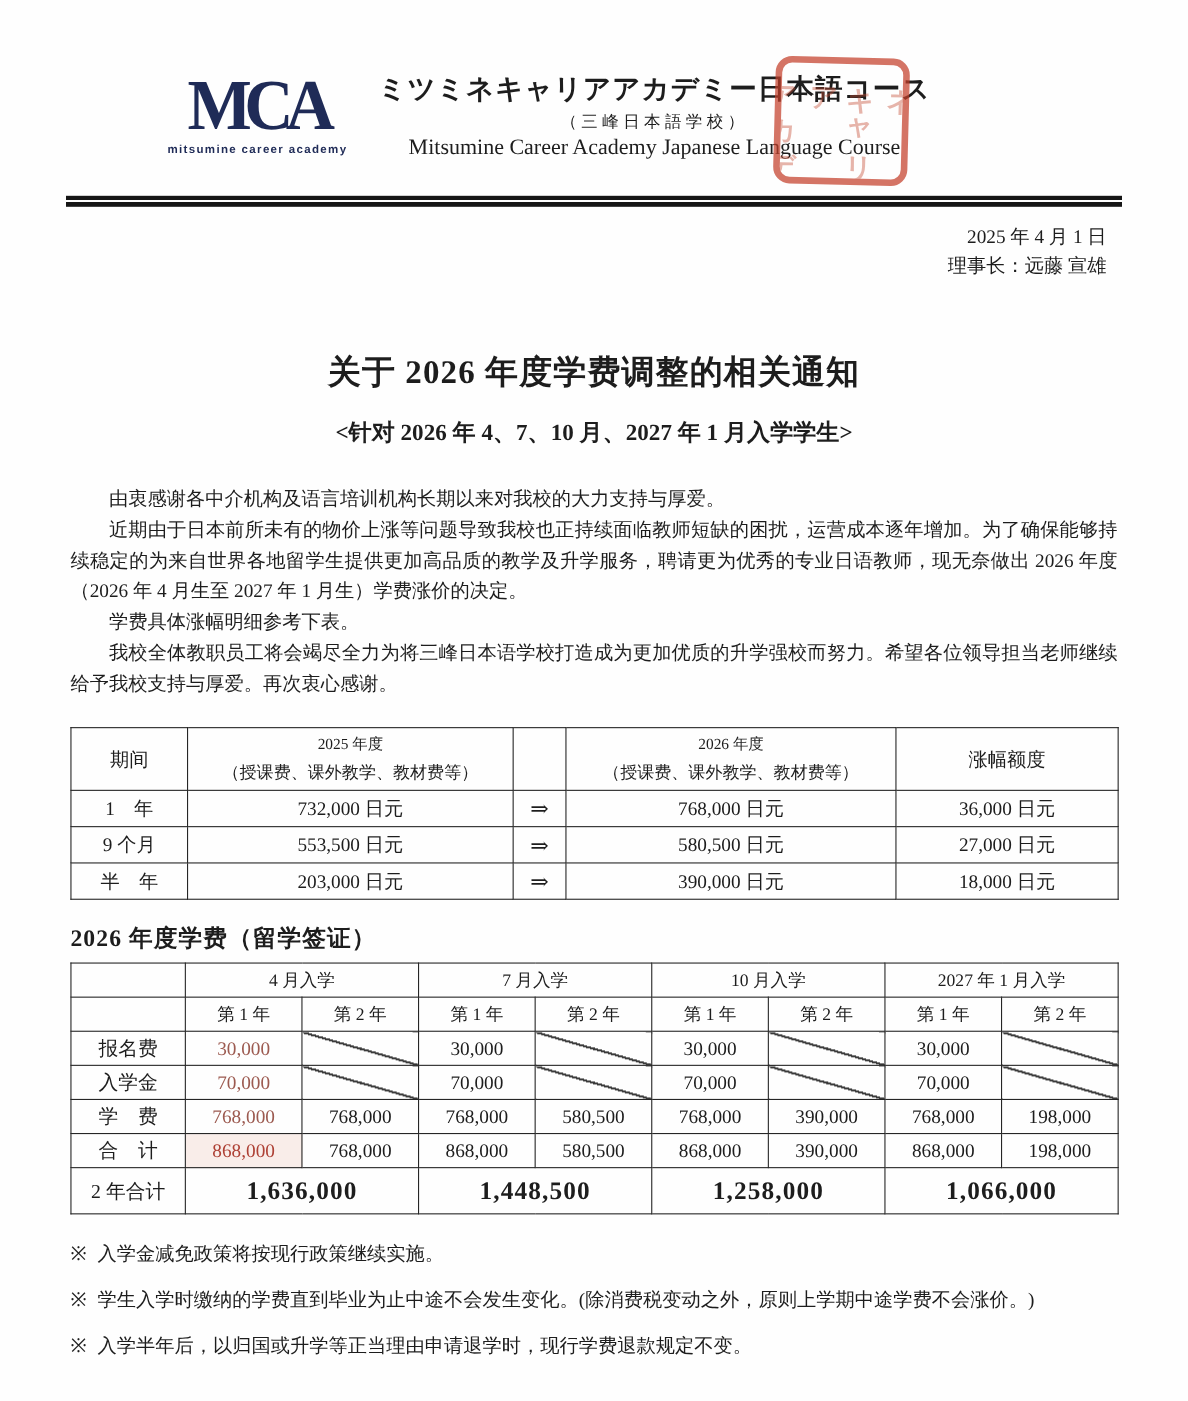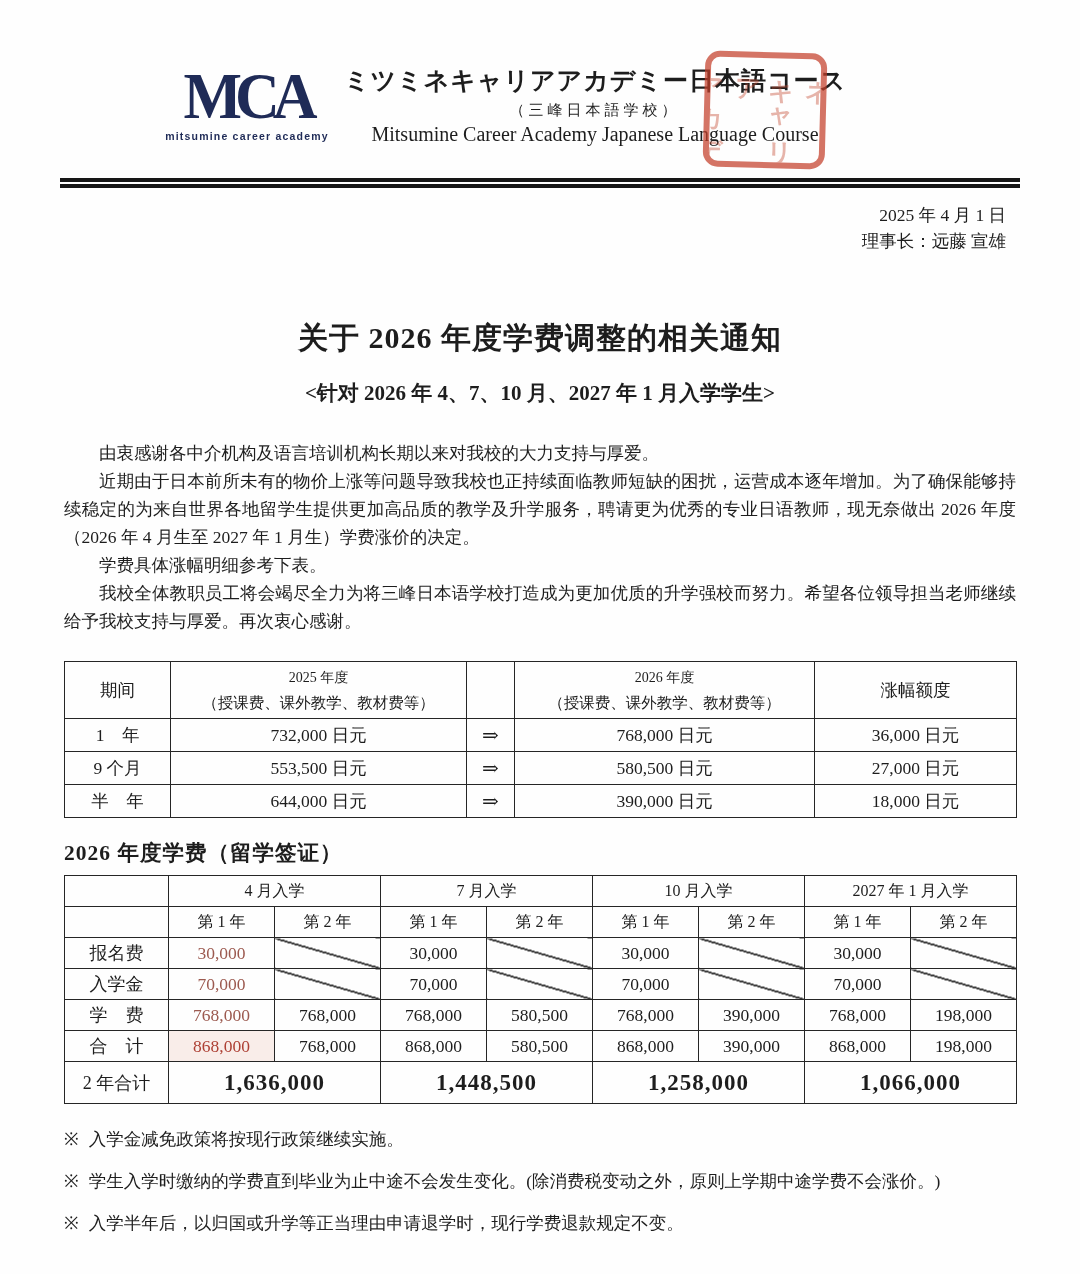--- a/index.html
+++ b/index.html
@@ -4,21 +4,21 @@
 <style>
   * { margin:0; padding:0; box-sizing:border-box; }
   html,body { background:#e8e8e8; }
   .page {
     position:relative; width:1080px; height:1274px; margin:0 auto;
     background:#fefefe; color:#1d1d1d; overflow:hidden;
     font-family:"Liberation Serif","DejaVu Serif",serif;
   }
   
   .letterhead { position:relative; margin:64px 62px 0; height:108px; }
-  .logo { position:absolute; left:85px; top:2px; width:200px; text-align:center; color:#1f2b57; }
+  .logo { position:absolute; left:72px; top:2px; width:200px; text-align:center; color:#1f2b57; }
   .logo-mark {
     font-family:"Liberation Serif",serif; font-weight:bold; font-size:62px;
     letter-spacing:-7px; line-height:60px; transform:scaleY(1.05); display:block;
   }
   .logo-caption {
     font-family:"Liberation Sans",sans-serif; font-size:10.5px; font-weight:bold;
     letter-spacing:1.2px; display:block; margin-top:4px;
   }
   .head-titles { position:absolute; left:280px; right:170px; top:0; text-align:center; }
   .ht-ja { font-family:"Liberation Sans","DejaVu Sans",sans-serif; font-weight:bold; font-size:25px; letter-spacing:1px; }
@@ -144,21 +144,21 @@
     </tr>
     <tr>
       <td>9 个月</td>
       <td>553,500 日元</td>
       <td class="arrow-cell">⇒</td>
       <td>580,500 日元</td>
       <td>27,000 日元</td>
     </tr>
     <tr>
       <td>半　年</td>
-      <td>644,000 日元</td>
+      <td>203,000 日元</td>
       <td class="arrow-cell">⇒</td>
       <td>390,000 日元</td>
       <td>18,000 日元</td>
     </tr>
   </tbody>
     </table>
 
   <div class="sec2-title">2026 年度学费（留学签证）</div>
 
   <table class="t2">

